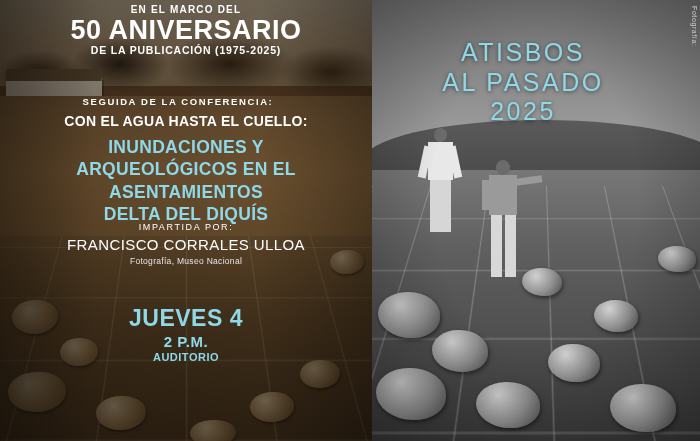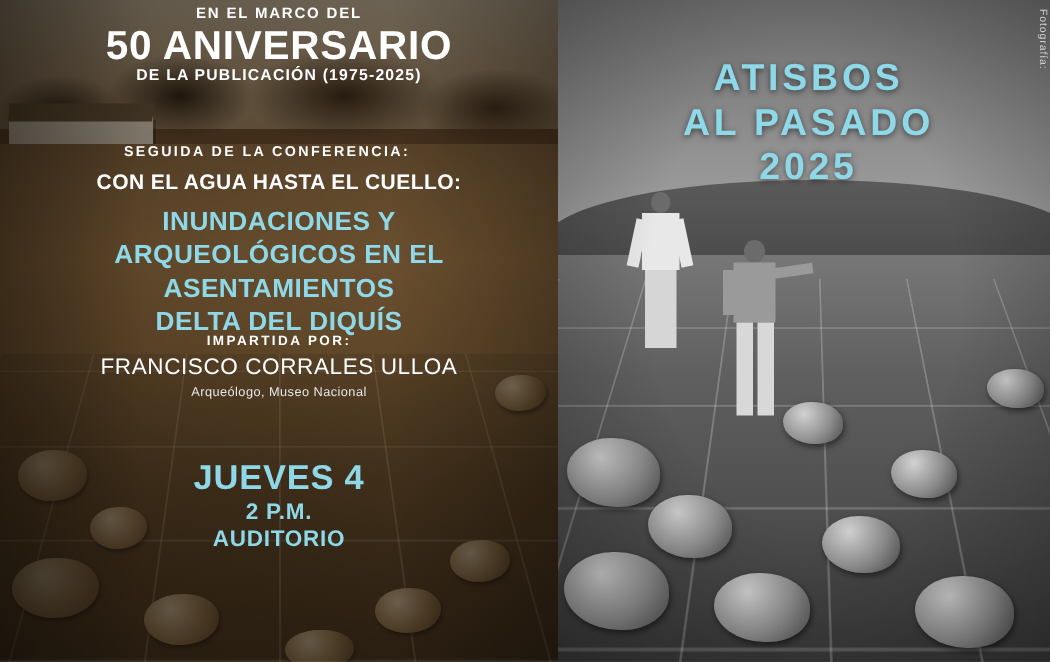--- a/index.html
+++ b/index.html
@@ -164,46 +164,46 @@
     font-size:14px; font-weight:bold; letter-spacing:0.3px;
     text-transform:uppercase; color:#ffffff;
   }
   .conf-sub {
     position:absolute; top:136px; left:0; right:0;
     font-size:17.5px; font-weight:bold; line-height:1.28;
     letter-spacing:0.3px; text-transform:uppercase; color:#8ed8e8;
   }
   .impartida {
     position:absolute; top:222px; left:0; right:0;
-    font-size:9px; font-weight:bold; letter-spacing:1.6px;
+    font-size:9px; font-weight:normal; letter-spacing:1.6px;
     text-transform:uppercase; color:#ffffff;
   }
   .speaker {
     position:absolute; top:236px; left:0; right:0;
     font-size:15px; font-weight:normal; letter-spacing:0.4px;
     text-transform:uppercase; color:#ffffff;
   }
   .speaker-role {
     position:absolute; top:256px; left:0; right:0;
     font-size:8.5px; color:#e6e6e6; letter-spacing:0.3px;
   }
   .date-block {
     position:absolute; top:306px; left:0; right:0;
     color:#8ed8e8; text-transform:uppercase; font-weight:bold;
   }
   .date-1 { font-size:23px; letter-spacing:0.5px; line-height:1.12; }
   .date-2 { font-size:23px; letter-spacing:0.5px; line-height:1.12; }
   .date-3 { font-size:15px; letter-spacing:0.5px; line-height:1.3; }
-  .date-4 { font-size:15px; letter-spacing:0.5px; line-height:1.25; }
+  .date-4 { font-size:11px; letter-spacing:0.5px; line-height:1.25; }
 
   
   .right-title {
-    position:absolute; left:384px; top:38px; width:310px;
+    position:absolute; left:368px; top:38px; width:310px;
     text-align:center; color:#8ed8e8;
-    font-weight:bold; text-transform:uppercase;
+    font-weight:normal; text-transform:uppercase;
     letter-spacing:2.5px; line-height:1.18;
     text-shadow: 0 1px 4px rgba(0,0,0,0.55);
   }
   .rt-1 { font-size:25px; }
   .rt-2 { font-size:25px; }
   .rt-3 { font-size:25px; }
 
   .credit {
     position:absolute; right:2px; top:6px;
     writing-mode: vertical-rl;
@@ -283,21 +283,21 @@
 
     <div class="conf-sub">
       <span class="line">INUNDACIONES Y</span>
       <span class="line">ARQUEOLÓGICOS EN EL</span>
       <span class="line">ASENTAMIENTOS</span>
       <span class="line">DELTA DEL DIQUÍS</span>
     </div>
 
     <div class="impartida">IMPARTIDA POR:</div>
     <div class="speaker">FRANCISCO CORRALES ULLOA</div>
-    <div class="speaker-role">Arqueólogo, Museo Nacional</div>
+    <div class="speaker-role">Fotografía, Museo Nacional</div>
 
     <div class="date-block">
       <span class="line date-1">JUEVES 4</span>
       <span class="line date-3">2 P.M.</span>
       <span class="line date-4">AUDITORIO</span>
     </div>
   </div>
 
   <div class="right-title">
     <span class="line rt-1">ATISBOS</span>

